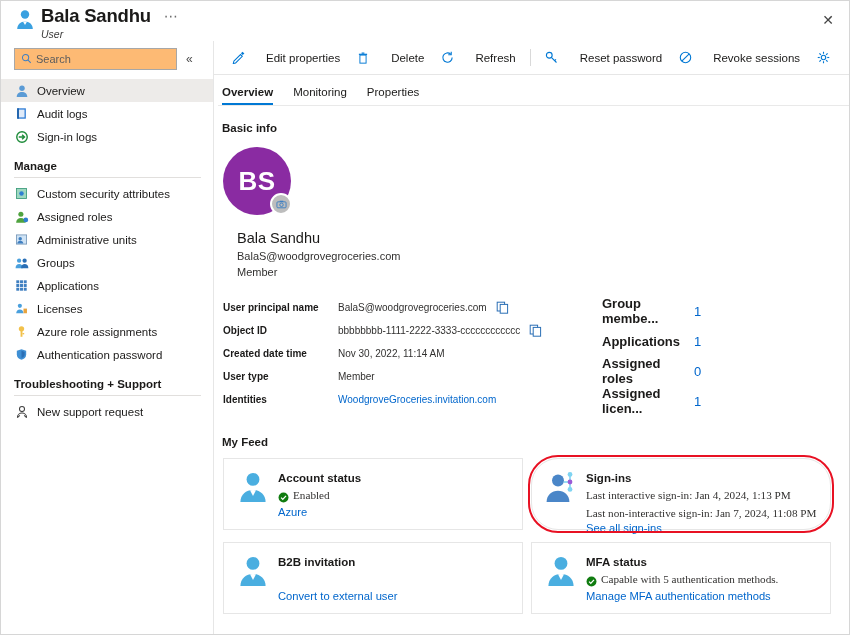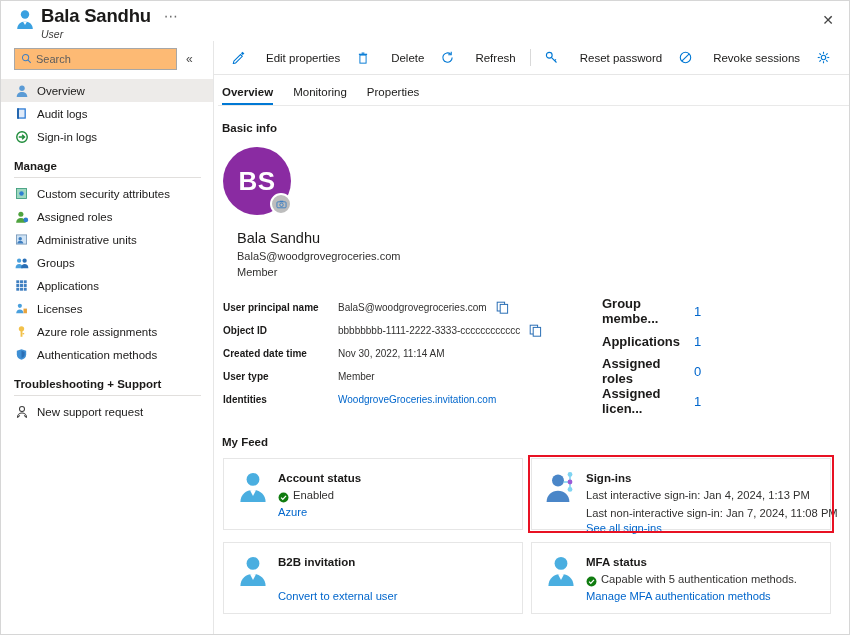--- a/index.html
+++ b/index.html
@@ -171,27 +171,27 @@
     padding: 10px 0 0 5px;
   }
   .card {
     position: relative;
     border: 1px solid #e6e6e6;
     background: #fff;
     height: 72px;
     padding: 11px 12px 0 12px;
     display: flex;
   }
-  .card.highlight { outline: 2px solid #e81123; outline-offset: 1px; border-color: #e6e6e6; }
+  .card.highlight { outline: 2px solid #e81123; outline-offset: 1px; border-color: #e6e6e6; border-radius: 27px; }
   .card-ico { width: 30px; height: 32px; flex: 0 0 30px; margin: 1px 10px 0 2px; position: relative; }
   .card-body { flex: 1 1 auto; min-width: 0; display: flex; flex-direction: column; }
   .card-head { font-size: 11.5px; font-weight: 700; color: #1b1a19; line-height: 16px; }
   .card-line {
     font-size: 11.2px; color: #323130; line-height: 18px;
-    display: flex; align-items: center; gap: 4px; white-space: nowrap;
+    display: flex; align-items: center; gap: 4px; white-space: nowrap; font-family: Liberation Serif, serif;
   }
   .card-link {
     font-size: 11.2px; color: #0066cc; cursor: pointer; margin-top: auto;
     padding-bottom: 11px; align-self: flex-start;
   }
   .chk { width: 11px; height: 11px; flex: 0 0 11px; }
 </style>
 </head>
 <body>
 
@@ -355,21 +355,21 @@
           <span>Azure role assignments</span>
         </div>
 
         <div class="nav-item">
           <span class="nav-ico">
             <svg viewBox="0 0 15 15" width="13" height="13">
               <path d="M7.5 1.3l5.4 2v4.3c0 3.3-2.4 5.4-5.4 6.1-3-0.7-5.4-2.8-5.4-6.1V3.3z" fill="#3f8fd4"></path>
               <path d="M7.5 3.2l3.6 1.3v3c0 2.2-1.6 3.6-3.6 4.1z" fill="#2b6fb5"></path>
             </svg>
           </span>
-          <span>Authentication methods</span>
+          <span>Authentication password</span>
         </div>
 
         <div class="nav-group">Troubleshooting + Support</div>
         <div class="nav-rule"></div>
 
         <div class="nav-item">
           <span class="nav-ico">
             <svg viewBox="0 0 15 15" width="14" height="14">
               <circle cx="7.5" cy="4.4" r="2.7" fill="none" stroke="#3f3f3f" stroke-width="1.1"></circle>
               <path d="M2.6 13.4c0-2.9 2.2-4.8 4.9-4.8s4.9 1.9 4.9 4.8" fill="none" stroke="#3f3f3f" stroke-width="1.1"></path>

